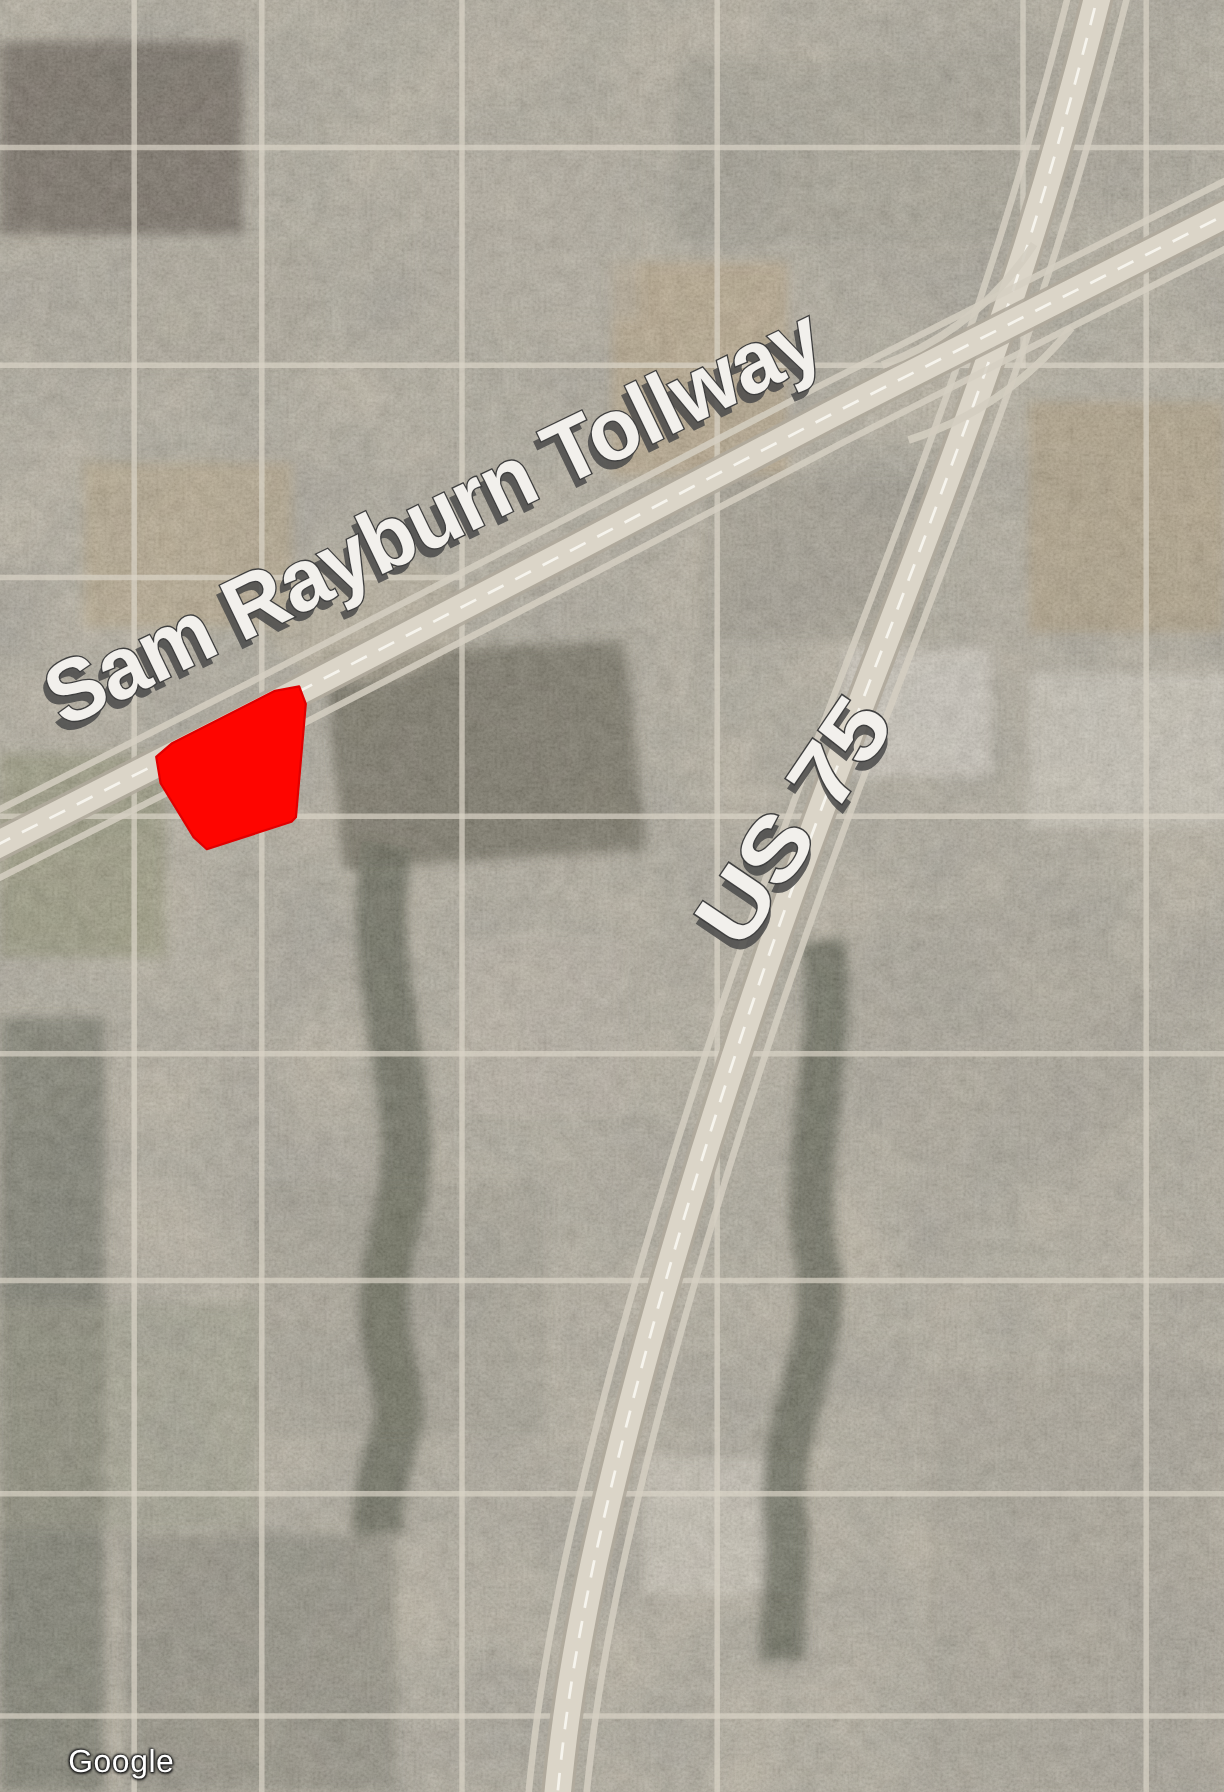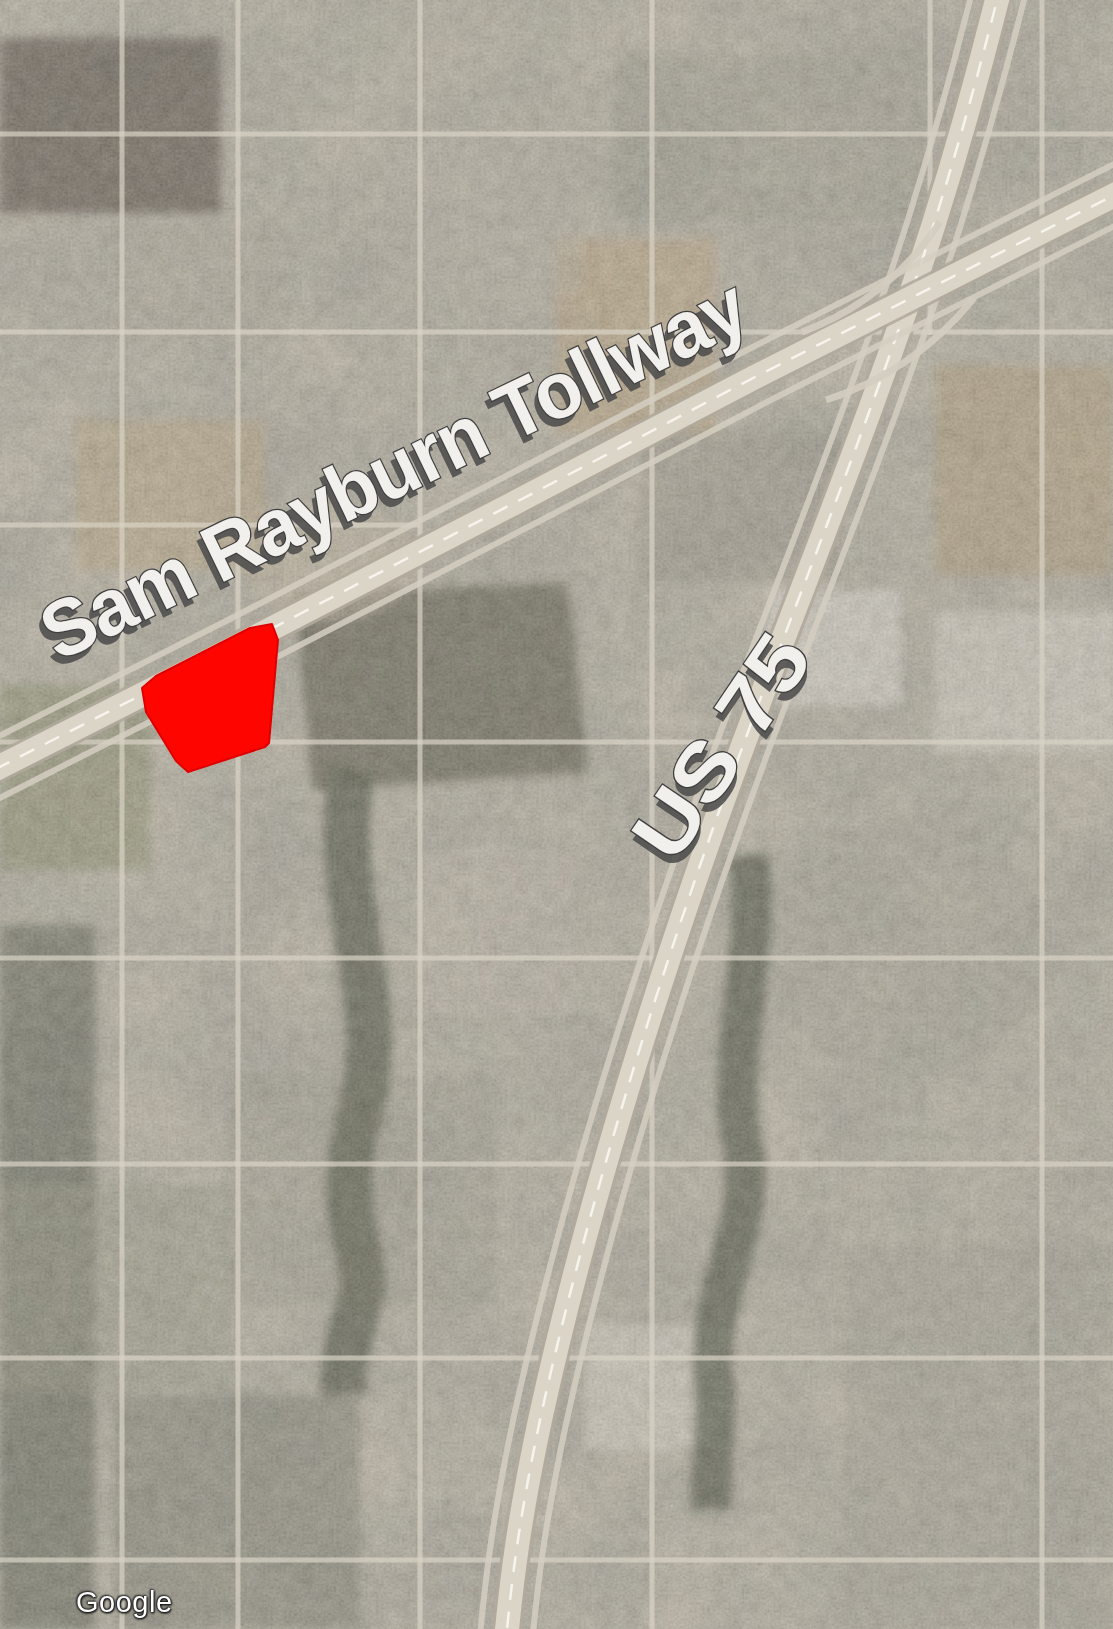--- a/index.html
+++ b/index.html
@@ -22,21 +22,21 @@
   .hwy-label.main{
     fill:#f2f0ec;
     stroke:#3f3f3f;
     stroke-width:2.5px;
     paint-order:stroke;
   }
   .hwy-label.shadow{ fill:#4a4a4a; opacity:.85; }
 
   .watermark{
     position:absolute;
-    left:76px;top:1586px;
+    left:62px;top:1586px;
     color:#ffffff;
     font-size:29px;
     font-weight:500;
     letter-spacing:.5px;
     text-shadow:0 0 2px #000, 1px 1px 2px #222, -1px -1px 2px #333, 0 1px 3px #000;
     user-select:none;
   }
 
   
   .hwy-casing{fill:none;stroke:#b0aa9c;stroke-width:30;opacity:.9;}

